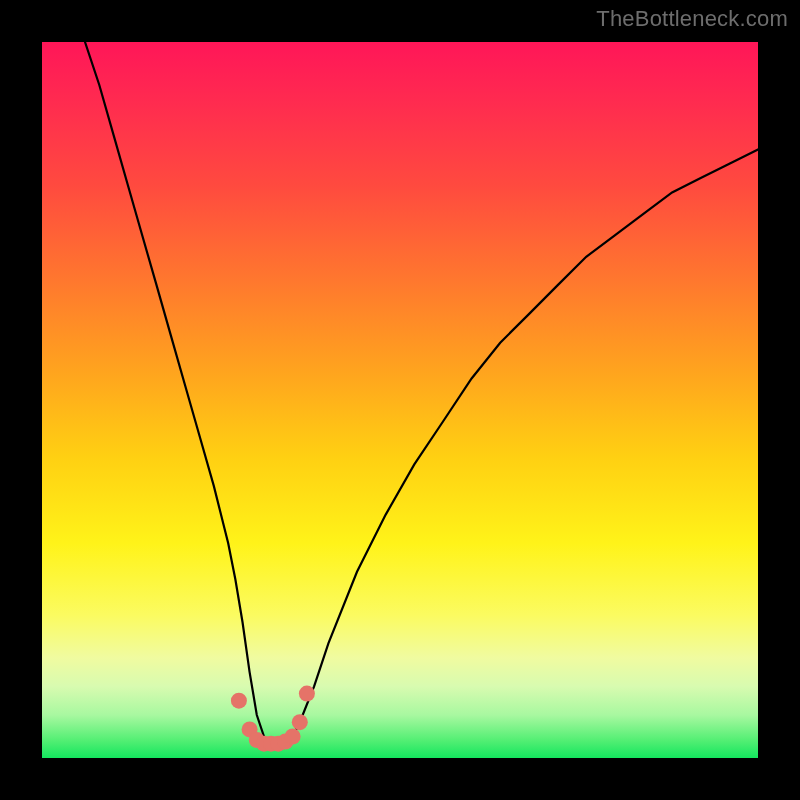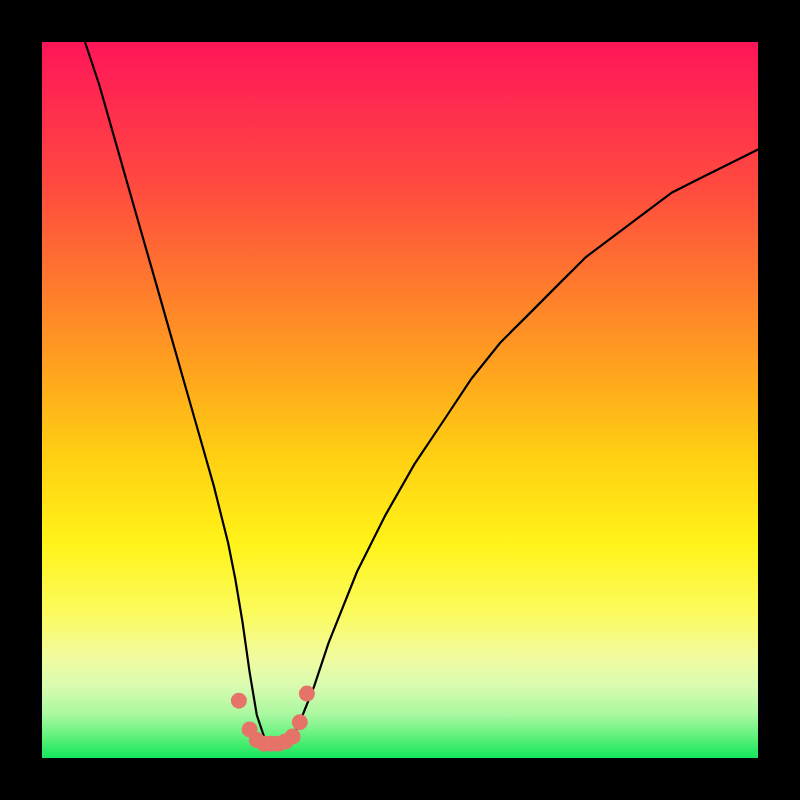--- a/index.html
+++ b/index.html
@@ -80,13 +80,14 @@
           <circle cx="229.1" cy="701.7" r="8" fill="#e57368"></circle>
           <circle cx="236.3" cy="701.7" r="8" fill="#e57368"></circle>
           <circle cx="243.4" cy="699.5" r="8" fill="#e57368"></circle>
           <circle cx="250.6" cy="694.5" r="8" fill="#e57368"></circle>
           <circle cx="257.8" cy="680.2" r="8" fill="#e57368"></circle>
           <circle cx="264.9" cy="651.6" r="8" fill="#e57368"></circle>
         </g>
     </svg>
   </div>
 
+  <div class="watermark">TheBottleneck.com</div>
 </div>
 
 </body></html>

